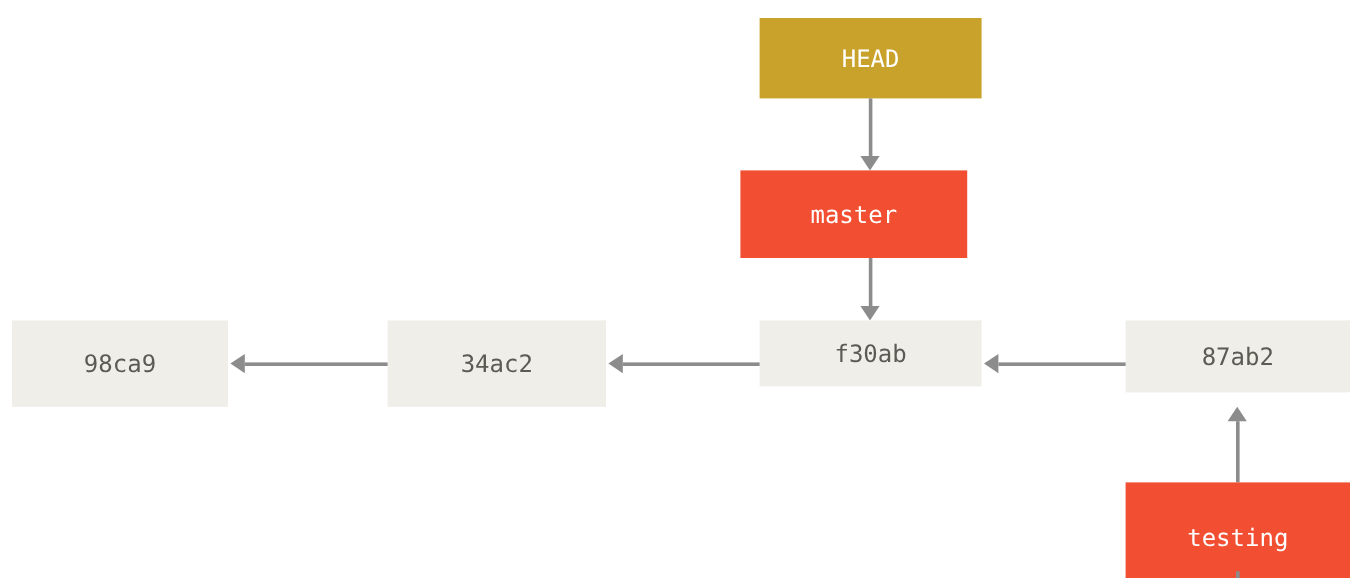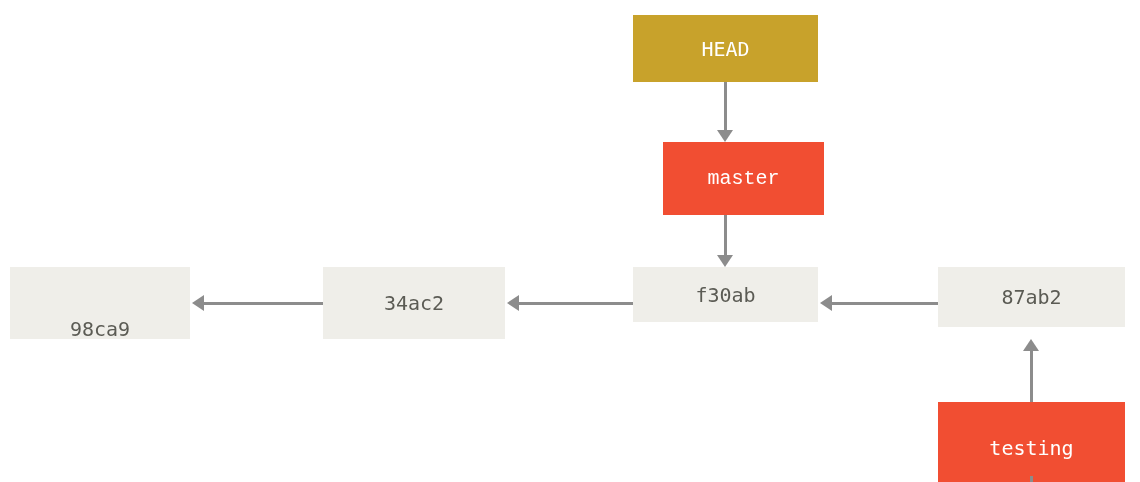--- a/index.html
+++ b/index.html
@@ -29,25 +29,25 @@
   .commit-box{background:var(--commit-bg);color:var(--commit-text);}
   .vline{position:absolute;width:3px;background:var(--arrow);}
   .hline{position:absolute;height:3px;background:var(--arrow);}
   .tri{position:absolute;width:0;height:0;}
   .tri-down{border-left:8px solid transparent;border-right:8px solid transparent;border-top:12px solid var(--arrow);}
   .tri-up{border-left:8px solid transparent;border-right:8px solid transparent;border-bottom:12px solid var(--arrow);}
   .tri-left{border-top:8px solid transparent;border-bottom:8px solid transparent;border-right:12px solid var(--arrow);}
 
   
   .head-pos{left:633px;top:15px;width:185px;height:67px;}
-  .master-pos{left:663px;top:142px;width:161px;height:73px;font-family:Liberation Mono, monospace;}
+  .master-pos{left:617px;top:142px;width:189px;height:73px;}
   .testing-pos{left:938px;top:402px;width:187px;height:92px;}
 
   
-  .c0{left:10px;top:267px;width:180px;height:72px;align-items:flex-end;}
+  .c0{left:10px;top:267px;width:180px;height:72px;}
   .c1{left:323px;top:267px;width:182px;height:72px;justify-content:center;}
   .c2{left:633px;top:267px;width:185px;height:55px;}
   .c3{left:938px;top:267px;width:187px;height:60px;}
 </style>
 </head>
 <body>
 
 <div class="canvas">
 
   <div class="box head-box head-pos">

